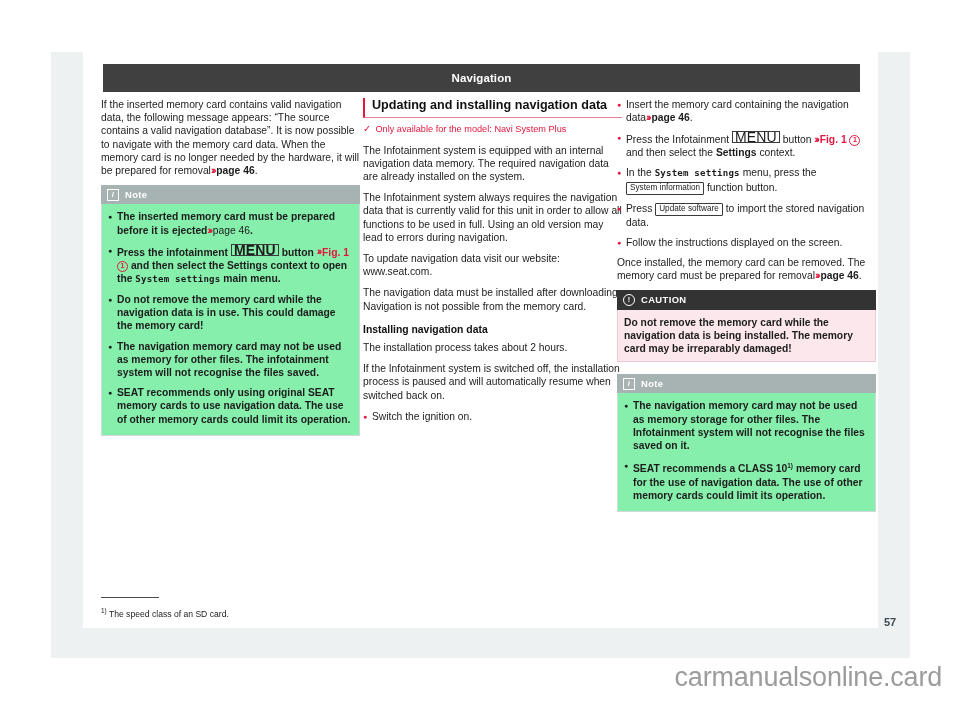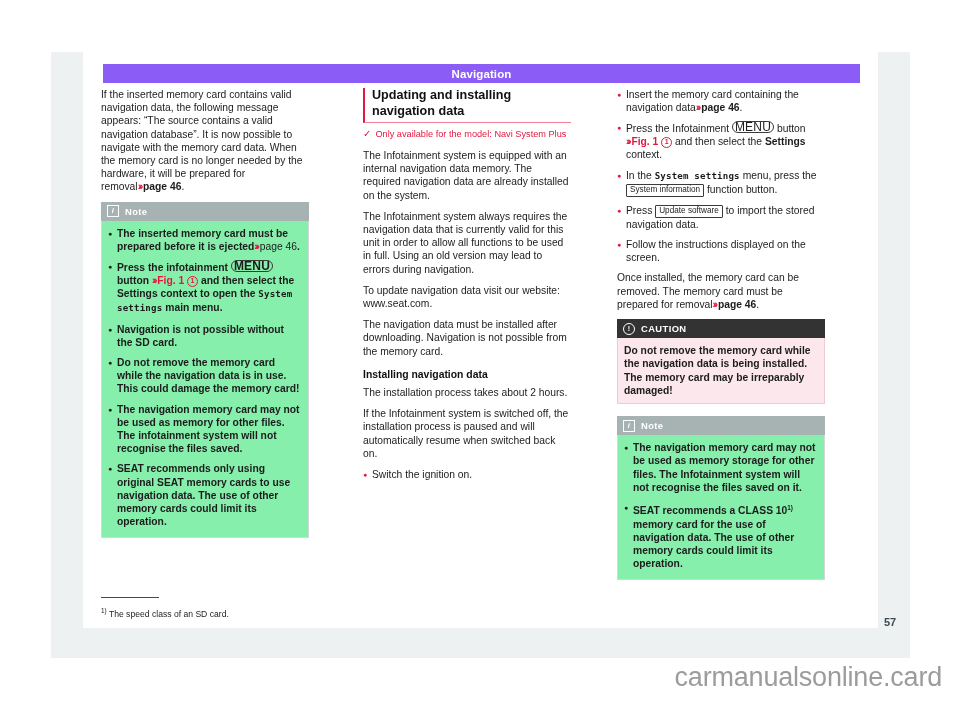--- a/index.html
+++ b/index.html
@@ -41,36 +41,36 @@
     height: 576px;
     background: #ffffff;
   }
 
   
   .chapter-banner {
     position: absolute;
     left: 103px;
     top: 64px;
     width: 757px;
-    height: 19px;
-    background: #8b5cf6;
+    height: 28px;
+    background: #404040;
     color: #ffffff;
     font-size: 11.5px;
     font-weight: bold;
     letter-spacing: 0.1px;
     display: flex;
     align-items: center;
     justify-content: center;
   }
 
   
   .col {
     position: absolute;
-    top: 88px;
-    width: 208px;
+    top: 98px;
+    width: 259px;
     font-size: 10.3px;
     line-height: 13.2px;
     color: #1c1c1c;
   }
   .col-1 { left: 101px; }
   .col-2 { left: 363px; }
   .col-3 { left: 617px; }
 
   p.body {
     margin: 0 0 8px 0;
@@ -158,23 +158,23 @@
     text-align: center;
     font-size: 7px;
     font-weight: bold;
     vertical-align: 1px;
   }
 
   
   .hwkey {
     display: inline-block;
     border: 1px solid #3a3a3a;
-    border-radius: 6px;
+    border-radius: 0;
     padding: 0 2px;
-    font-size: 12px;
+    font-size: 14px;
     line-height: 10px;
     font-family: "Liberation Sans", sans-serif;
     letter-spacing: 0.2px;
     vertical-align: 0.5px;
     white-space: nowrap;
   }
   .skey {
     display: inline-block;
     border: 1px solid #3a3a3a;
     border-radius: 1px;
@@ -335,23 +335,20 @@
             <span>Press the infotainment</span>
             <span class="hwkey">MENU</span>
             <span>button</span>
             <span class="arrows red">›››</span><span class="red">Fig. 1</span>
             <span class="callout">1</span>
             <span>and then select the Settings context to open the</span>
             <span class="mono bold">System settings</span>
             <span>main menu.</span>
           </li>
 
-          <li>
-            <span>Navigation is not possible without the SD card.</span>
-          </li>
 
           <li>
             <span>Do not remove the memory card while the navigation data is in use. This could damage the memory card!</span>
           </li>
 
           <li>
             <span>The navigation memory card may not be used as memory for other files. The infotainment system will not recognise the files saved.</span>
           </li>
 
           <li>

